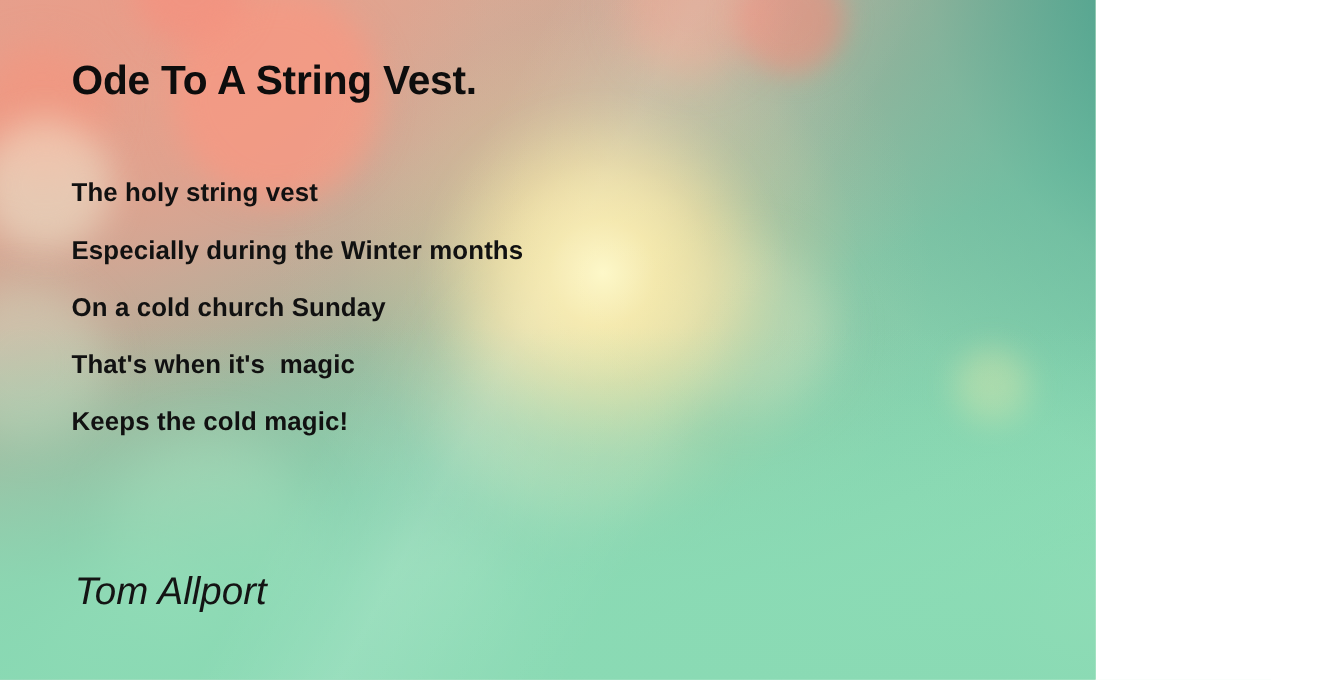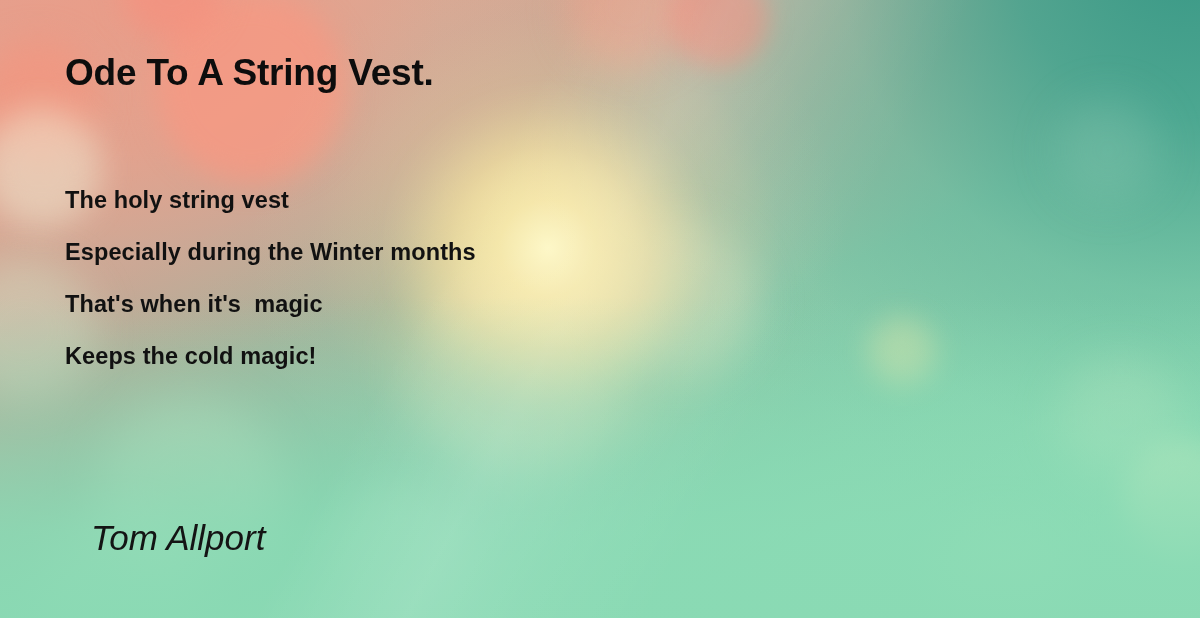--- a/index.html
+++ b/index.html
@@ -4,21 +4,21 @@
 <title>Ode To A String Vest. - Poem</title>
 <style>
   html, body {
     margin: 0;
     padding: 0;
     background: #ffffff;
   }
 
   #poem-card {
     position: relative;
-    width: 1200px;
+    width: 996px;
     height: 618px;
     overflow: hidden;
     font-family: "Liberation Sans", sans-serif;
     background-color: #8ad9b2;
   }
 
   
   .bg-layer {
     position: absolute;
     inset: 0;
@@ -114,21 +114,20 @@
     font-weight: bold;
     color: #0d0d0d;
     letter-spacing: -0.2px;
     white-space: pre;
   }
 
   #poem-body {
     position: absolute;
     left: 65px;
     top: 160px;
-    margin-top: 25px;
   }
 
   .poem-line {
     font-size: 23.5px;
     font-weight: bold;
     color: #111111;
     height: 52px;
     line-height: 30px;
     white-space: pre;
     letter-spacing: 0.1px;
@@ -136,21 +135,20 @@
 
   #poem-author {
     position: absolute;
     left: 68px;
     top: 518px;
     font-size: 35px;
     font-style: italic;
     font-weight: normal;
     color: #141414;
     white-space: pre;
-    margin-left: 23px;
   }
 </style>
 </head>
 <body>
 
 <div id="poem-card">
 
   <div class="bg-layer" id="bg-base"></div>
   <div class="bg-layer" id="bg-teal"></div>
   <div class="bg-layer" id="bg-salmon"></div>
@@ -180,20 +178,21 @@
   <div class="bg-layer" id="bg-mint"></div>
   <div class="bg-layer" id="bg-streak"></div>
 
   <div id="text-layer">
 
     <div id="poem-title">Ode To A String Vest.</div>
 
     <div id="poem-body">
       <div class="poem-line">The holy string vest</div>
       <div class="poem-line">Especially during the Winter months</div>
+      <div class="poem-line">On a cold church Sunday</div>
       <div class="poem-line">That's when it's  magic</div>
       <div class="poem-line">Keeps the cold magic!</div>
     </div>
 
     <div id="poem-author">Tom Allport</div>
 
   </div>
 </div>
 
 </body></html>

